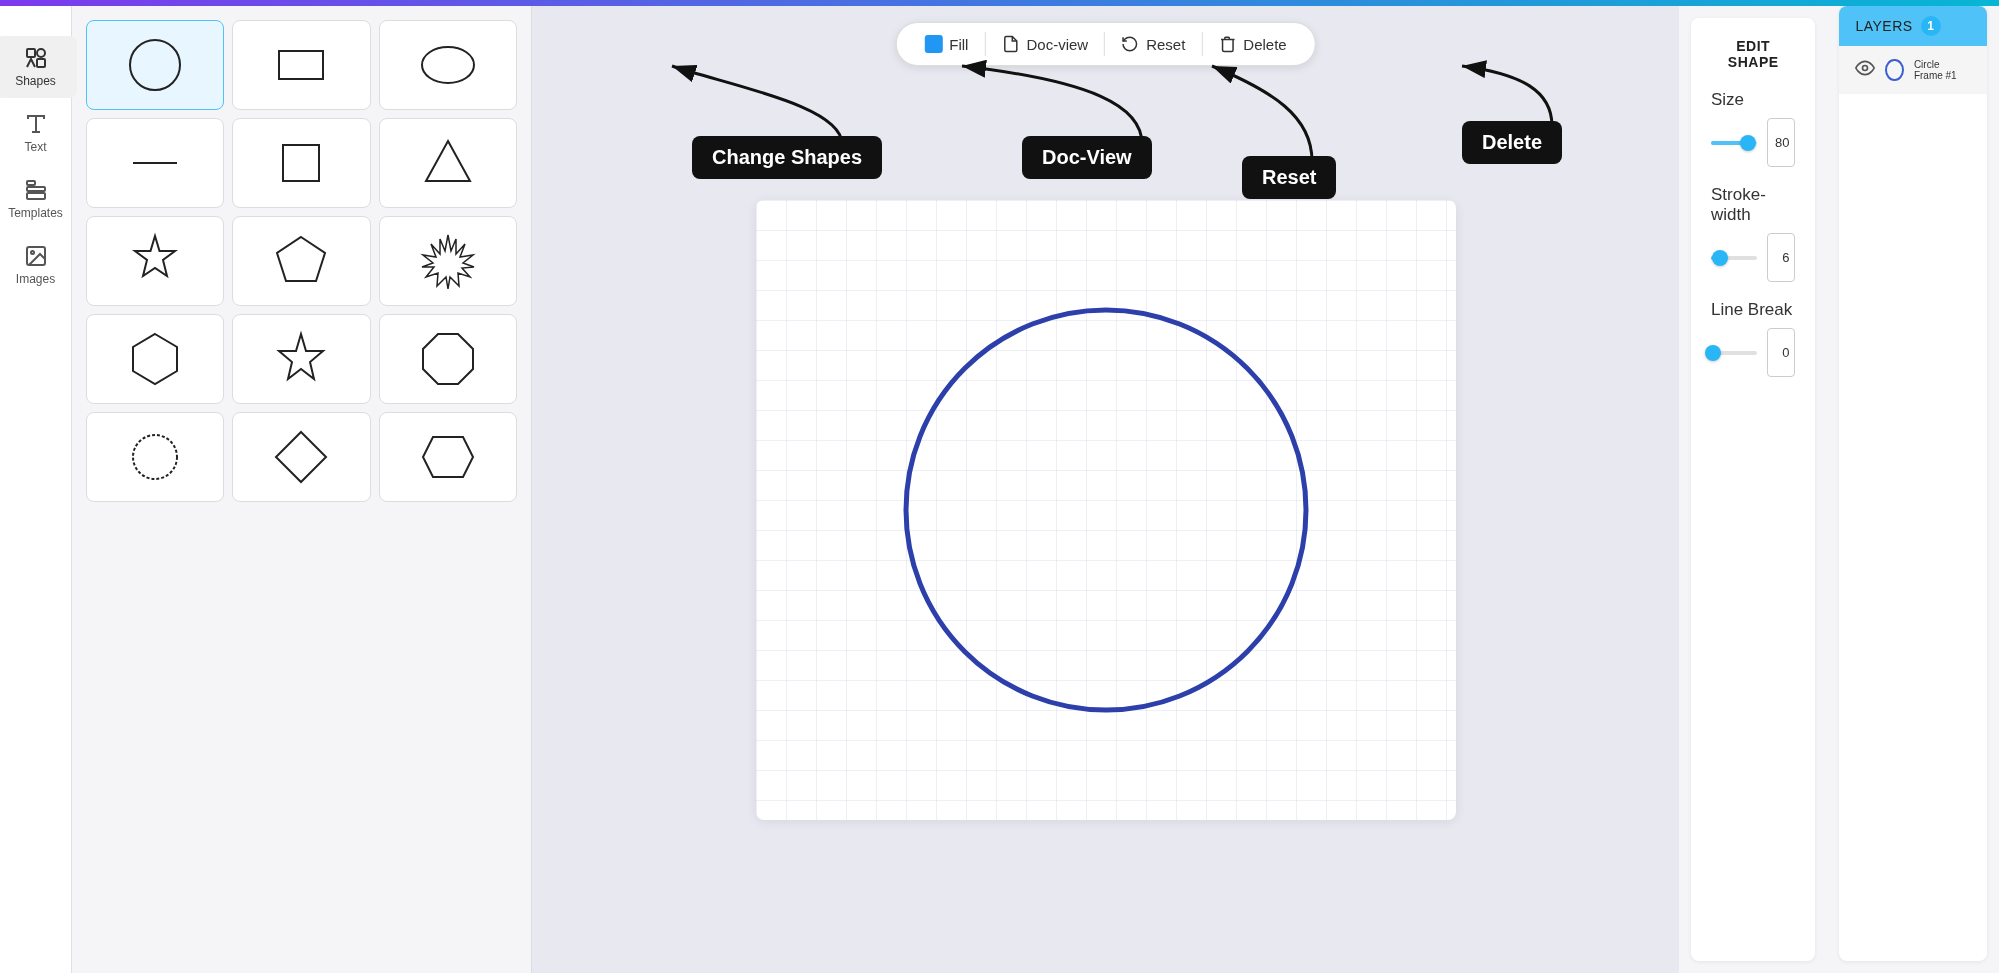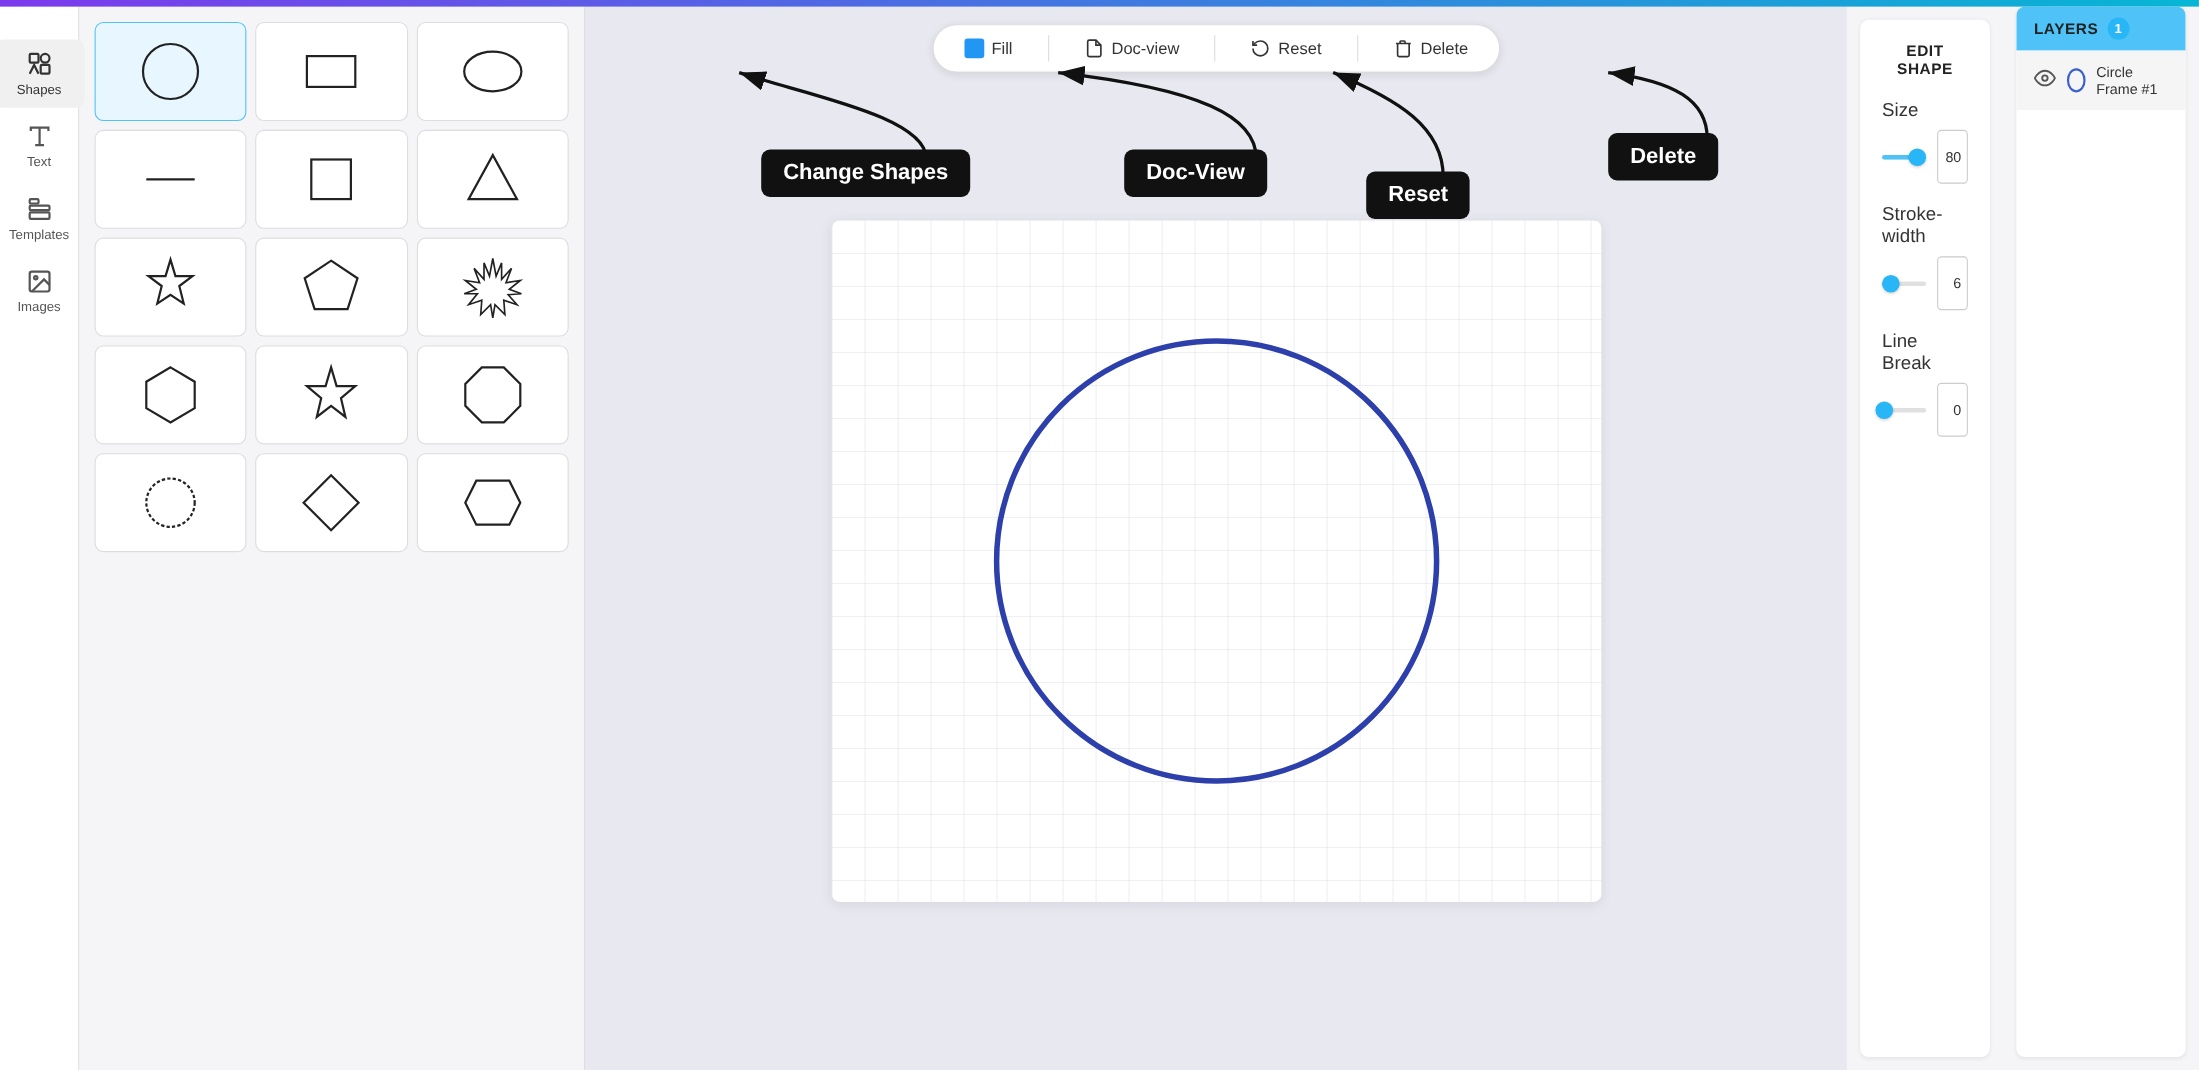--- a/index.html
+++ b/index.html
@@ -125,21 +125,21 @@
       position: absolute;
       top: 16px;
       left: 50%;
       transform: translateX(-50%);
       background: #fff;
       border: 1px solid #ddd;
       border-radius: 30px;
       display: flex;
       align-items: center;
       padding: 8px 20px;
-      gap: 24px;
+      gap: 8px;
       box-shadow: 0 2px 8px rgba(0,0,0,0.1);
       z-index: 20;
     }
     .toolbar-btn {
       display: flex;
       align-items: center;
       gap: 7px;
       background: none;
       border: none;
       cursor: pointer;
@@ -262,21 +262,21 @@
     }
     .layers-header {
       background: #4fc3f7;
       padding: 10px 16px;
       display: flex;
       align-items: center;
       gap: 8px;
     }
     .layers-title {
       font-size: 14px;
-      font-weight: 700;
+      font-weight: 400;
       color: #222;
       letter-spacing: 0.5px;
     }
     .layers-badge {
       background: #29b6f6;
       color: #fff;
       border-radius: 50%;
       width: 20px;
       height: 20px;
       display: flex;
@@ -297,21 +297,21 @@
       cursor: pointer;
     }
     .layer-circle-icon {
       width: 22px;
       height: 22px;
       border-radius: 50%;
       border: 2px solid #3b5fce;
       background: transparent;
     }
     .layer-name {
-      font-size: 13px;
+      font-size: 10px;
       color: #333;
     }
 
     
     .tooltip-label {
       position: absolute;
       background: #111;
       color: #fff;
       font-size: 20px;
       font-weight: 900;

